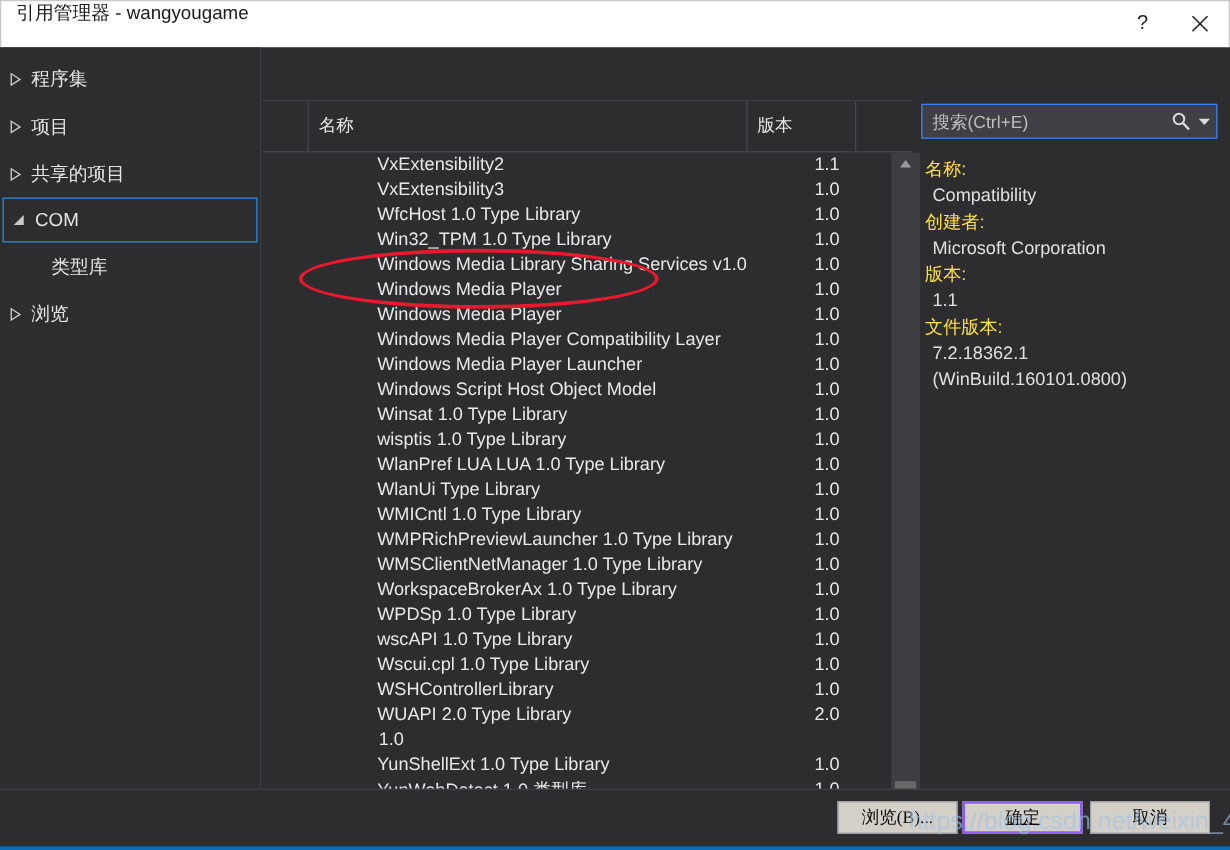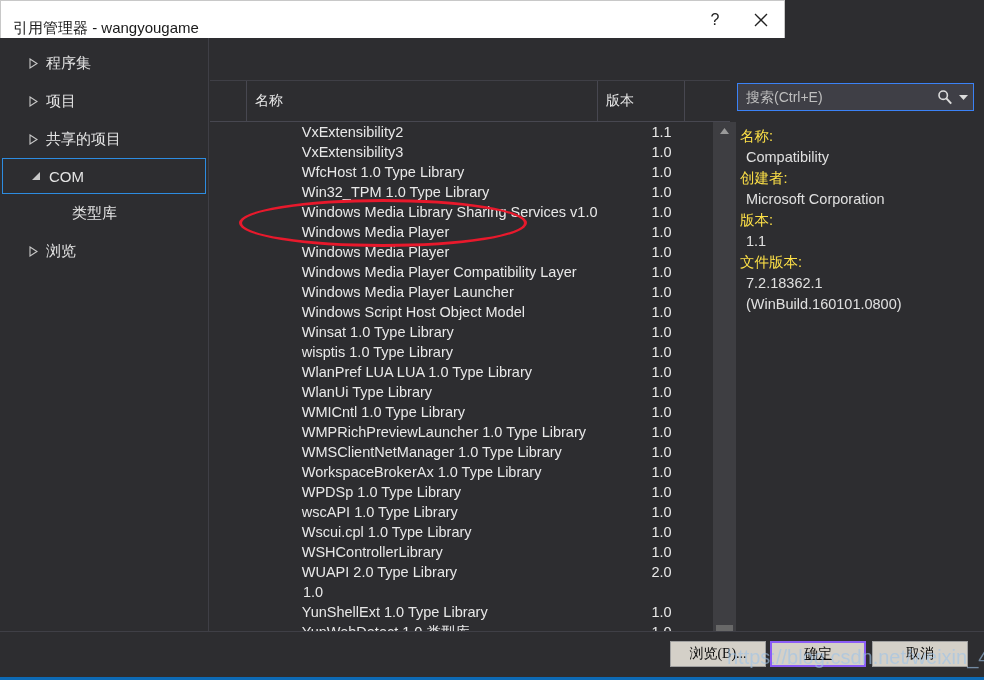--- a/index.html
+++ b/index.html
@@ -14,25 +14,25 @@
     position: relative;
     width: 984px; height: 680px;
     background: #2d2d30;
     border-bottom: 3px solid #0d6ab5;
     overflow: hidden;
   }
 
   
   .titlebar {
     position: absolute; left: 0; top: 0;
-    width: 785px; height: 38px;
+    width: 984px; height: 38px;
     background: #ffffff;
     border: 1px solid #c8c8c8;
     border-bottom: none;
-    display: flex; align-items: flex-end;
+    display: flex; align-items: flex-start;
   }
   .title-text {
     font-size: 15px; color: #1a1a1a;
     padding-left: 12px;
     white-space: nowrap;
     flex: 1;
   }
   .win-btn {
     width: 46px; height: 36px;
     display: flex; align-items: center; justify-content: center;
@@ -53,38 +53,38 @@
     position: absolute; left: 0; top: 0;
     width: 209px; height: 593px;
     background: #2d2d30;
     border-right: 1px solid #3f3f46;
     padding-top: 6px;
   }
   .nav-item {
     position: relative;
     height: 38px;
     display: flex; align-items: center;
-    padding-left: 24px;
+    padding-left: 3px;
     color: #e4e4e4;
     font-size: 15px;
     white-space: nowrap;
   }
   .nav-item.selected {
     border: 1px solid #2d8ce0;
     background: #2d2d30;
     margin: 0 2px 0 2px;
     height: 36px;
   }
   .nav-item .tri {
     width: 18px; min-width: 18px;
     display: flex; align-items: center; justify-content: center;
     margin-right: 4px;
   }
   .nav-item .tri svg { display: block; }
-  .nav-item.child { padding-left: 72px; }
+  .nav-item.child { padding-left: 41px; }
 
   
   .search-wrap {
     position: absolute; left: 737px; top: 45px;
     width: 237px; height: 28px;
     background: #3f3f46;
     border: 1px solid #3b82f6;
     display: flex; align-items: center;
   }
   .search-input {

